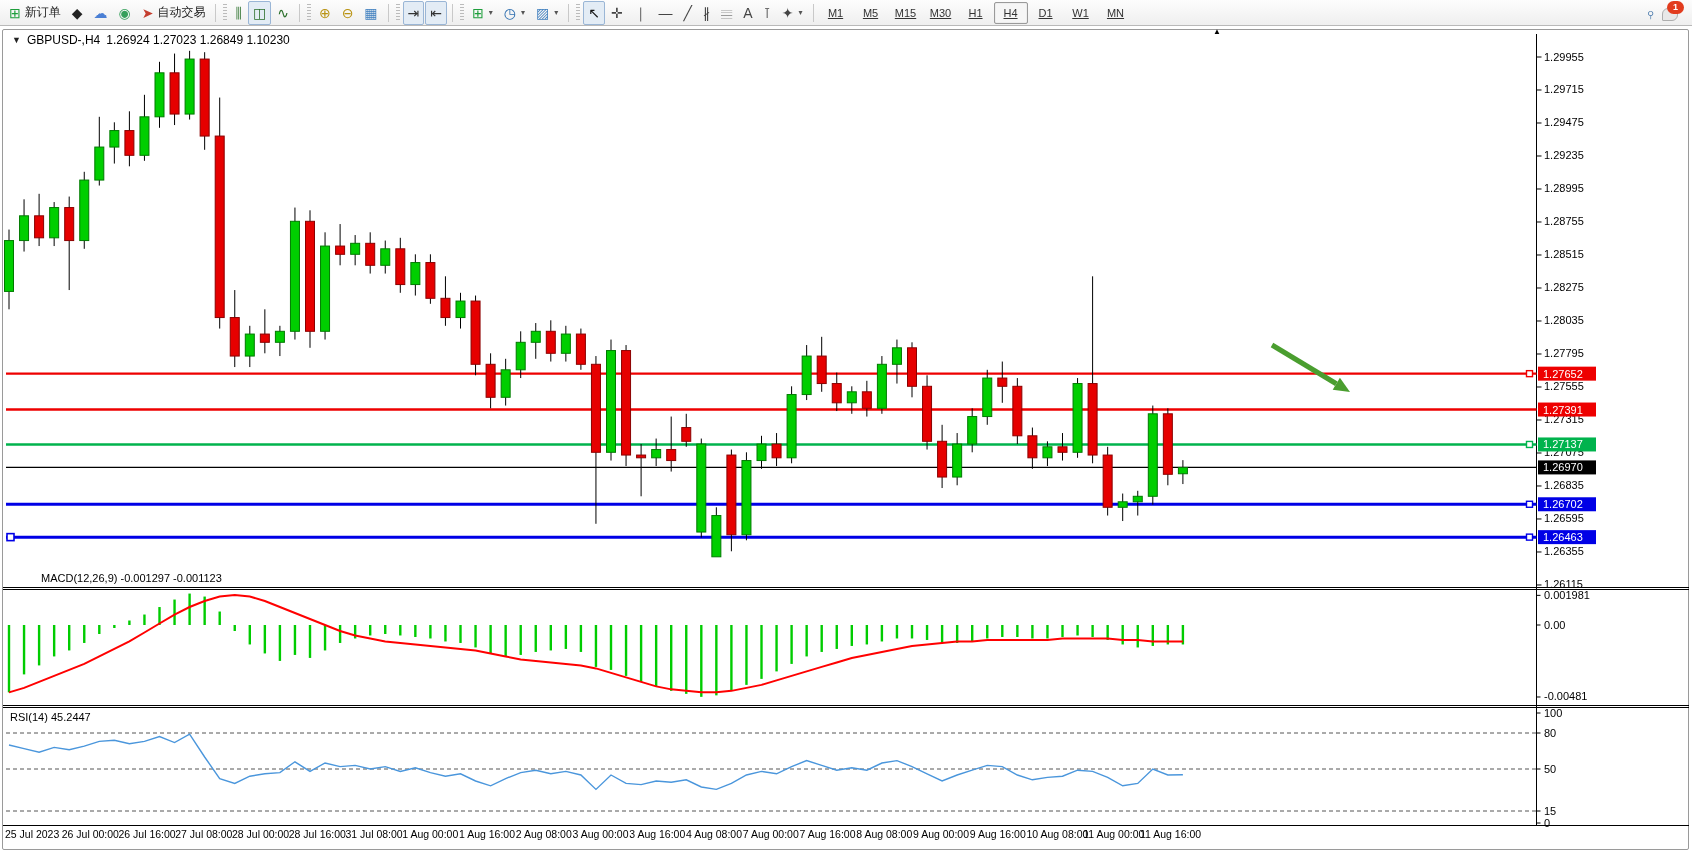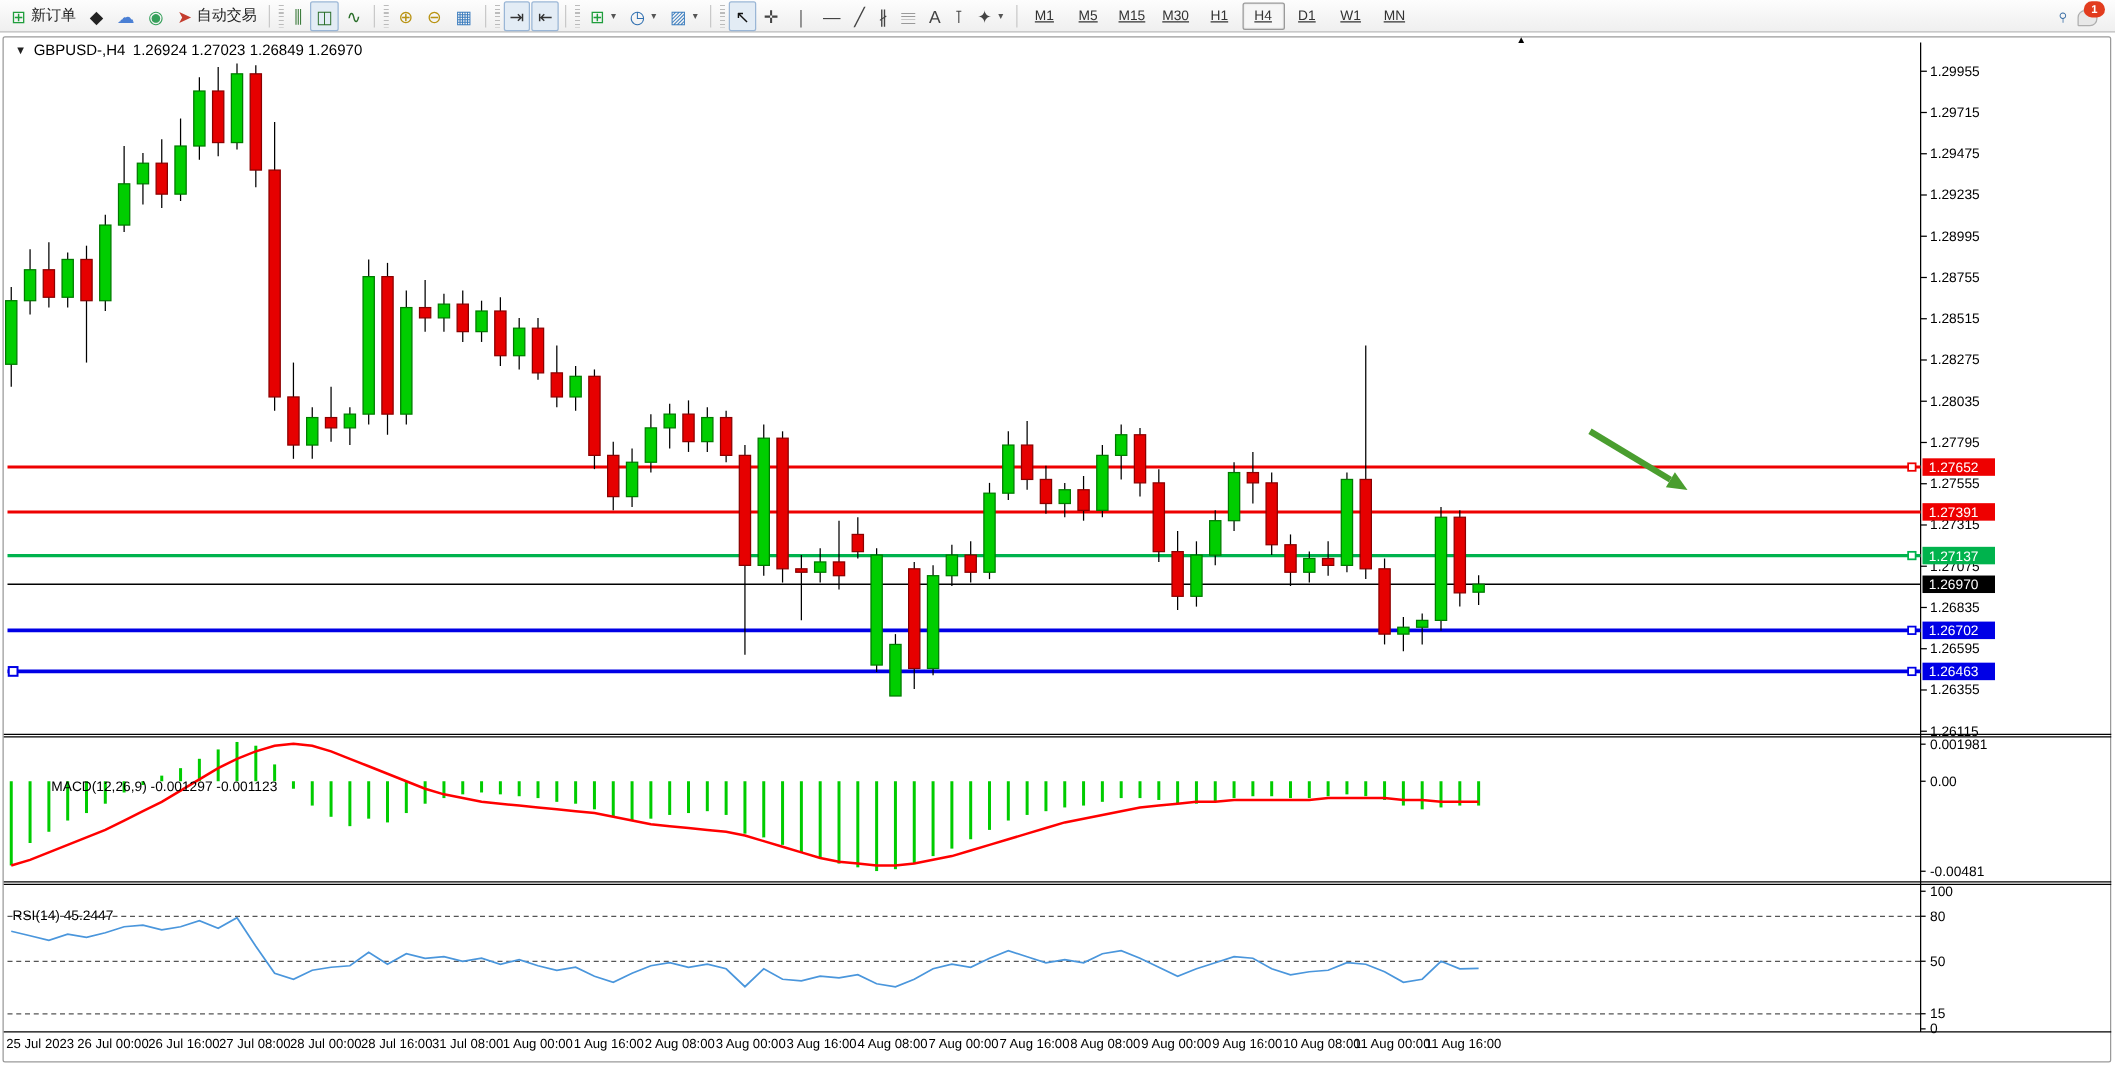--- a/index.html
+++ b/index.html
@@ -45,22 +45,22 @@
     position:absolute;left:2px;top:29px;width:1687px;height:821px;
     border:1px solid #9a9a9a;border-radius:2px;background:#fff;box-sizing:border-box;
   }
   .scroll-marker{position:absolute;left:1213px;top:27px;font-size:8px;color:#000;z-index:6;}
   .ohlc-title{
     position:absolute;left:12px;top:33px;z-index:4;font-size:12px;color:#000;
     display:flex;align-items:center;gap:6px;white-space:nowrap;
   }
   .ohlc-title .tri{font-size:9px;color:#222;}
   .panel-label{position:absolute;z-index:4;font-size:11px;color:#000;white-space:nowrap;}
-  #macd-label{left:10px;top:624px;padding-left:31px;}
-  #rsi-label{left:10px;top:711px;margin-top:16px;}
+  #macd-label{left:10px;top:572px;padding-left:31px;}
+  #rsi-label{left:10px;top:711px;}
   svg#chart-svg{position:absolute;left:0;top:0;z-index:2;}
 </style>
 </head>
 <body>
 
 <div class="toolbar" id="toolbar">
     <div class="tb-btn">
       <span class="glyph" style="color: rgb(31, 158, 60);">⊞</span>
       <span class="lbl">新订单</span>
     </div>
@@ -172,21 +172,21 @@
       </div>
     </div>
   </div>
 
 <div class="chart-window"></div>
 <span class="scroll-marker">▲</span>
 
 <div class="ohlc-title">
   <span class="tri">▼</span>
   <span>GBPUSD-,H4</span>
-  <span>1.26924 1.27023 1.26849 1.26970</span>
+  <span>1.26924 1.27023 1.26849 1.10230</span>
 </div>
 
 <div class="panel-label" id="macd-label">
   <span>MACD(12,26,9)</span>
   <span>-0.001297</span>
   <span>-0.001123</span>
 </div>
 <div class="panel-label" id="rsi-label">
   <span>RSI(14)</span>
   <span>45.2447</span>

